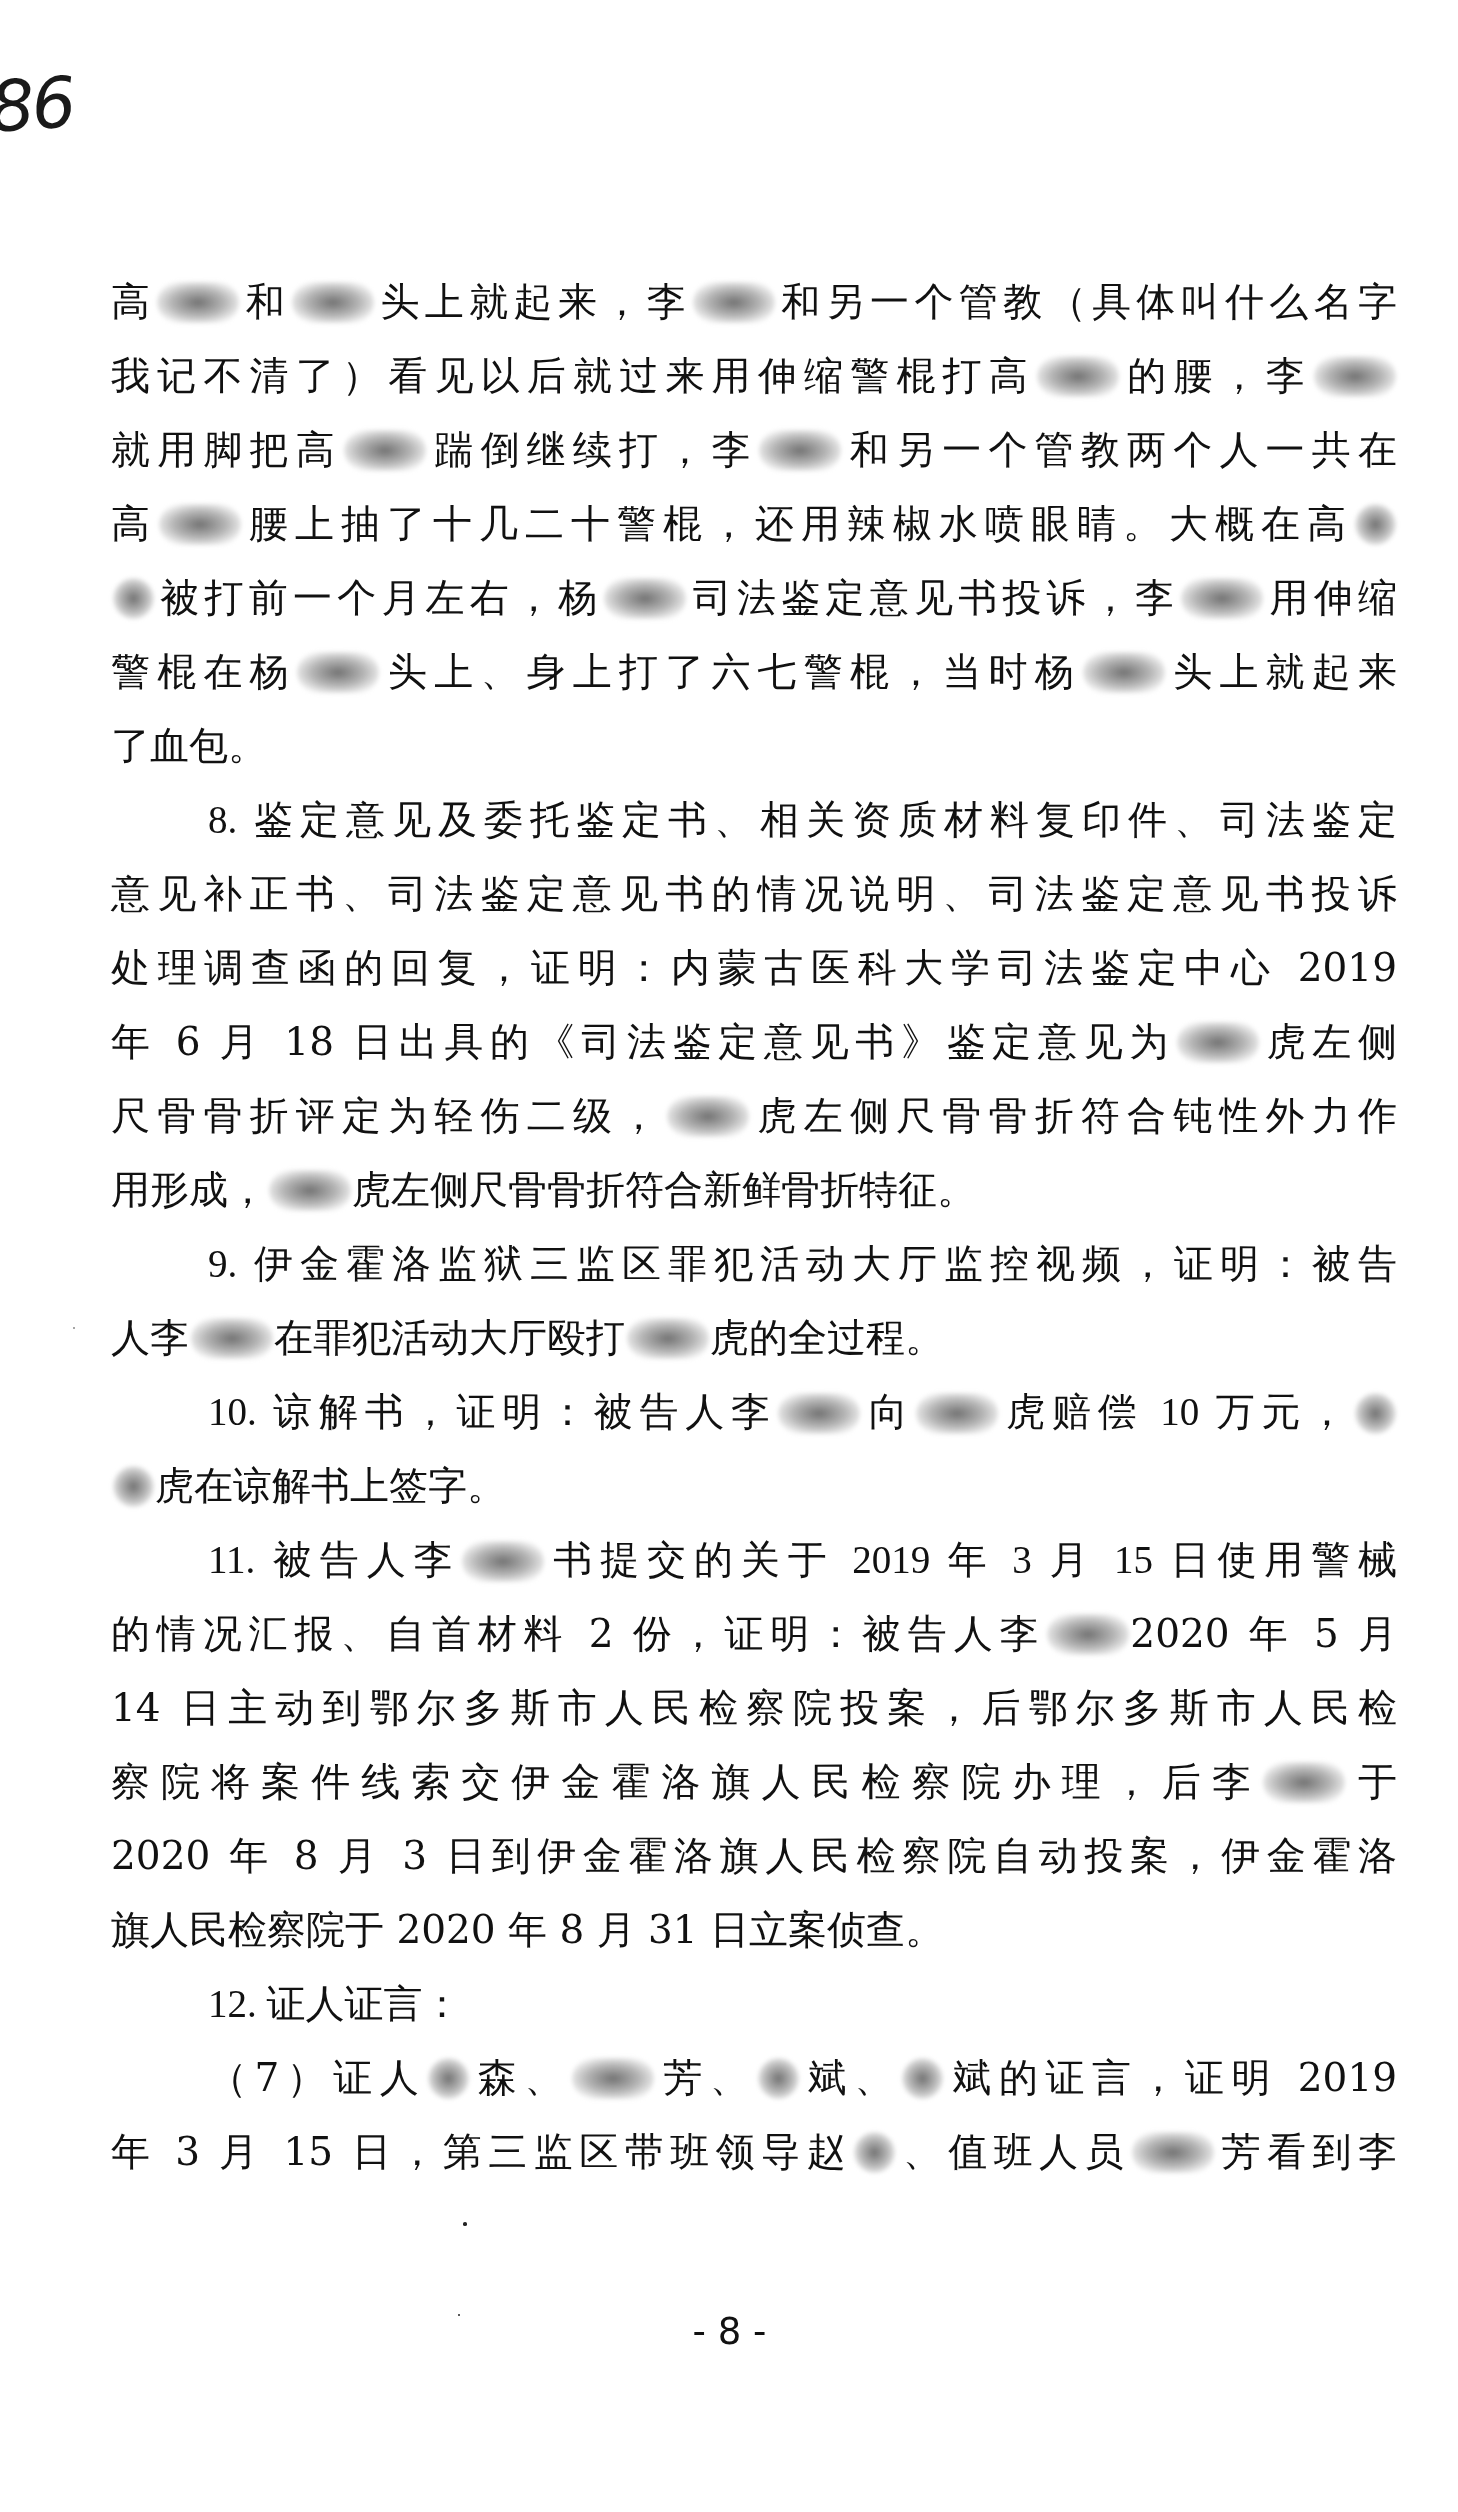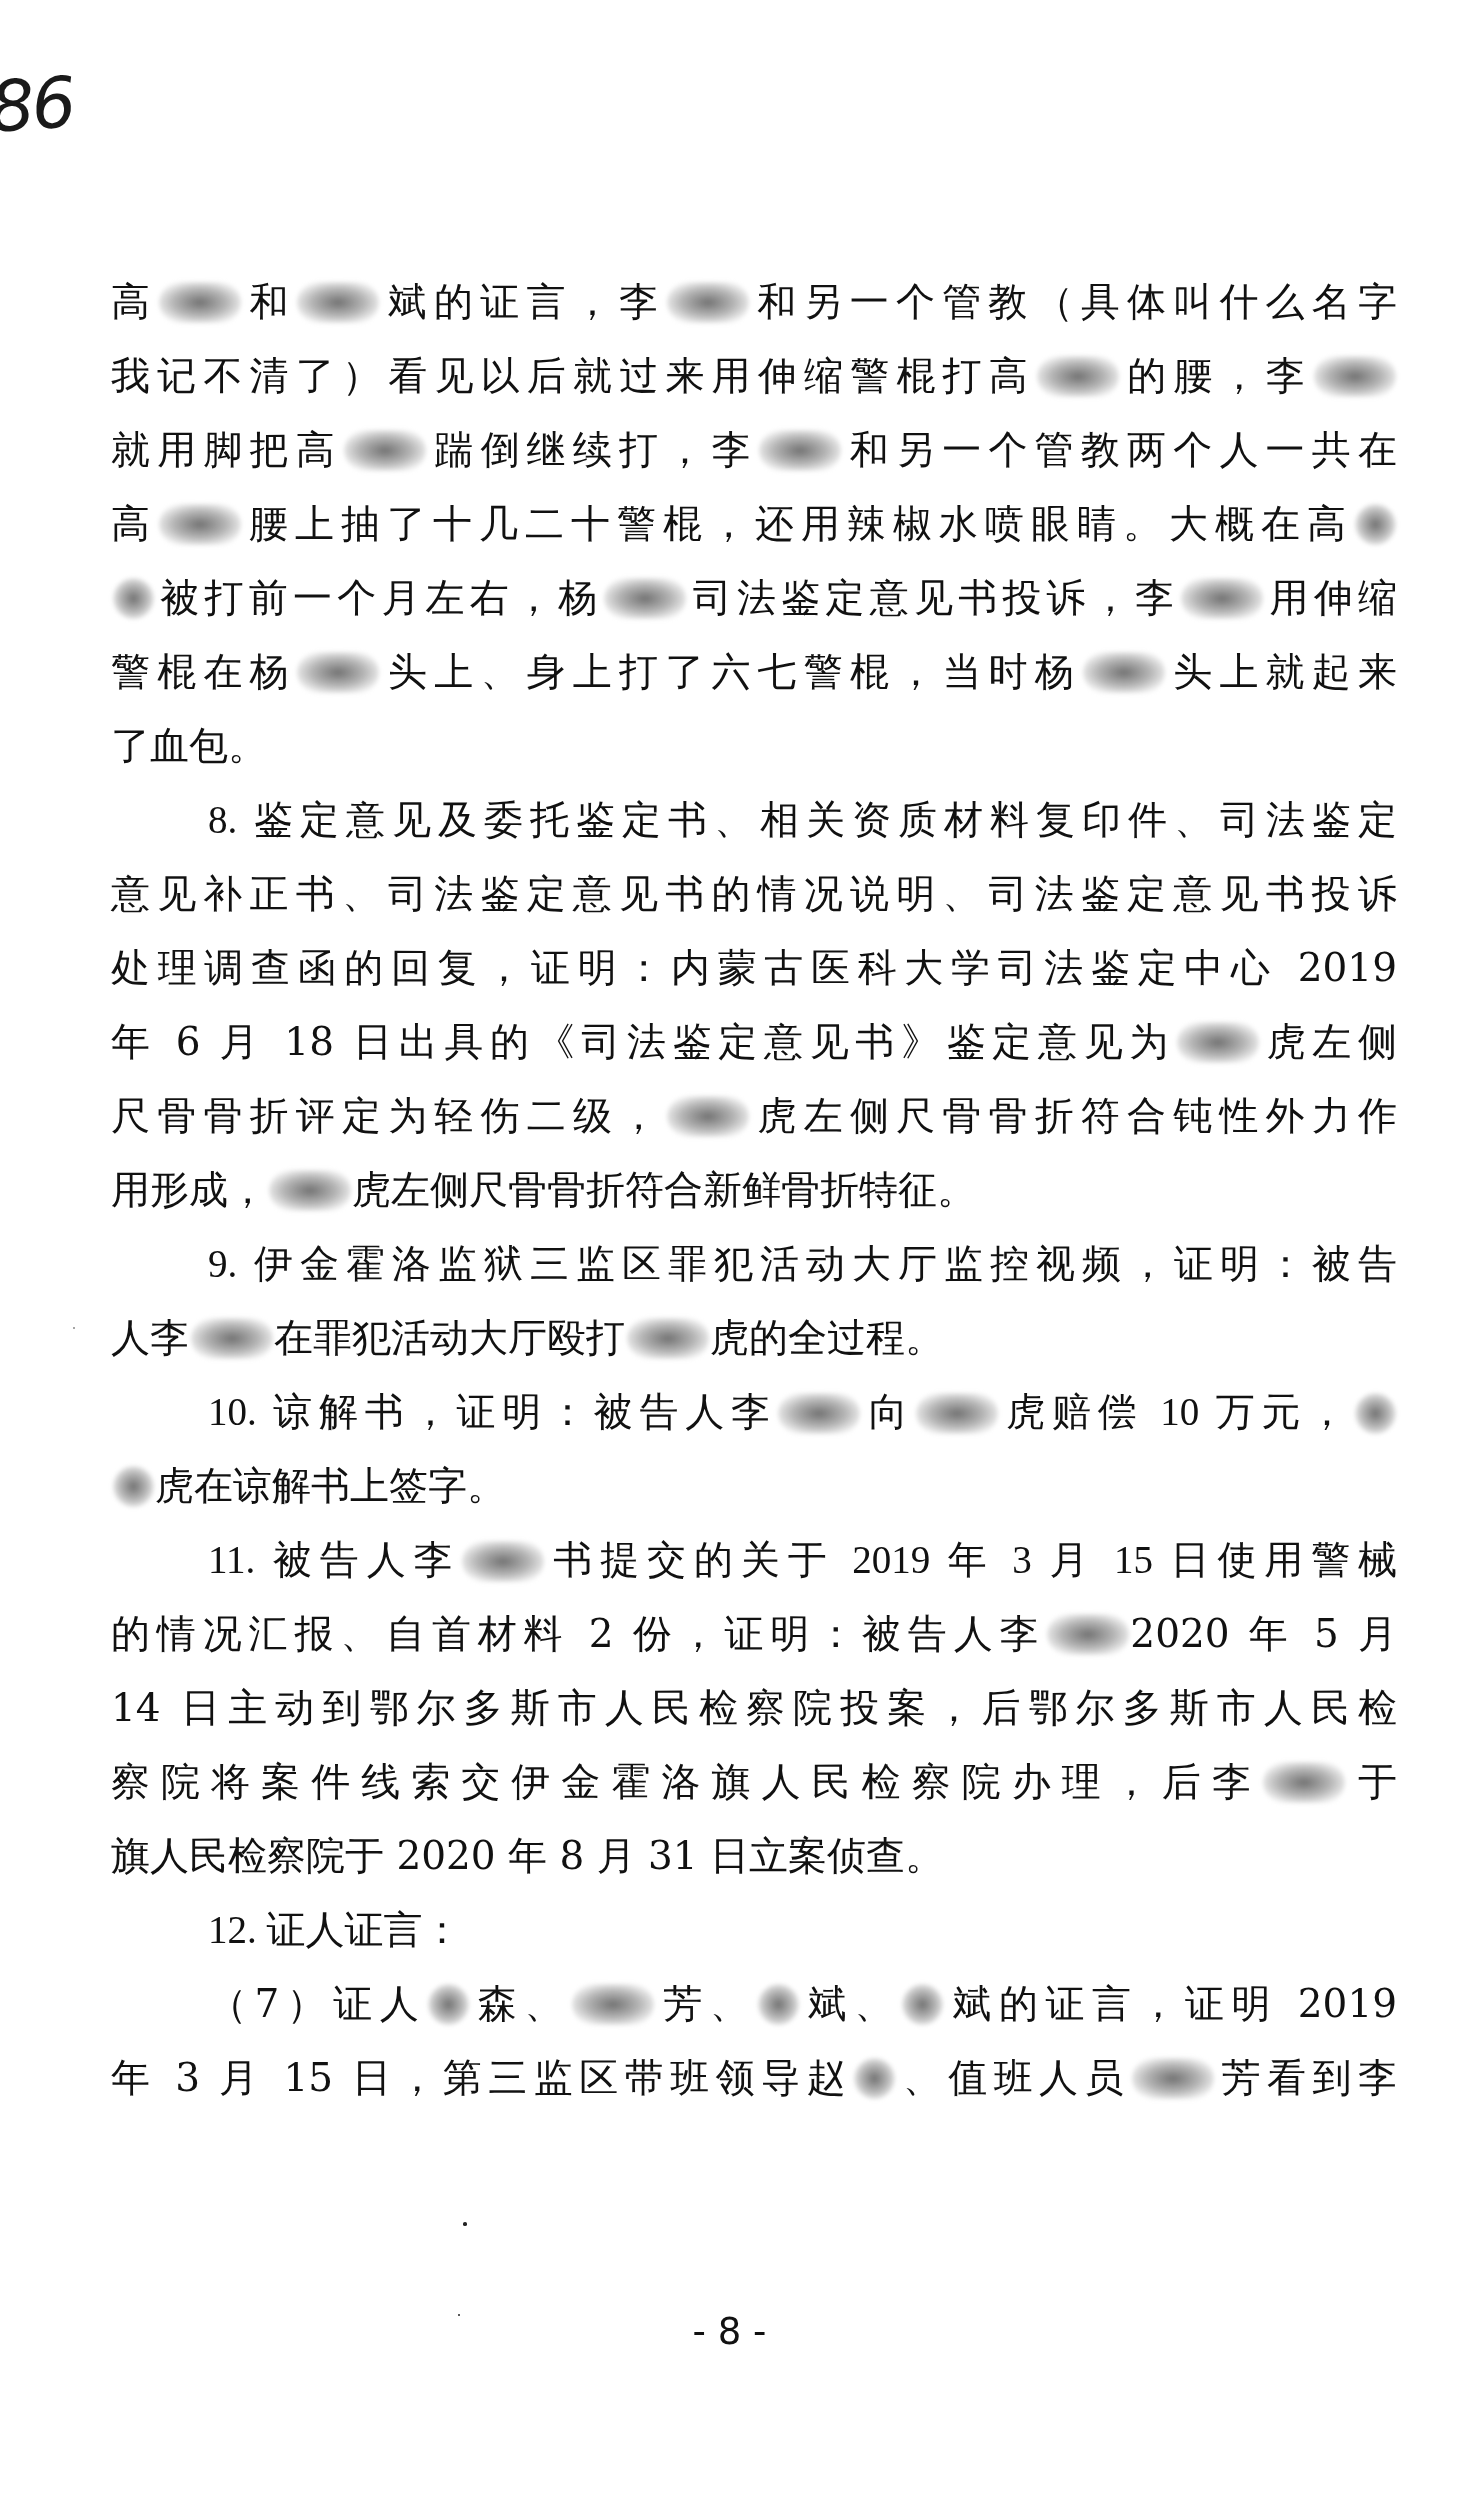--- a/index.html
+++ b/index.html
@@ -82,21 +82,21 @@
   }
 </style>
 </head>
 <body>
 
 <div class="handwritten-mark">86</div>
 
 <div class="page-body">
 
   <div class="line">
-    <span>高</span><span class="redact r2"></span><span>和</span><span class="redact r2"></span><span>斌的证言，李</span><span class="redact r2"></span><span>和另一个管教（具体叫什么名字</span>
+    <span>高</span><span class="redact r2"></span><span>和</span><span class="redact r2"></span><span>头上就起来，李</span><span class="redact r2"></span><span>和另一个管教（具体叫什么名字</span>
   </div>
   <div class="line">
     <span>我记不清了）看见以后就过来用伸缩警棍打高</span><span class="redact r2"></span><span>的腰，李</span><span class="redact r2"></span>
   </div>
   <div class="line">
     <span>就用脚把高</span><span class="redact r2"></span><span>踹倒继续打，李</span><span class="redact r2"></span><span>和另一个管教两个人一共在</span>
   </div>
   <div class="line">
     <span>高</span><span class="redact r2"></span><span>腰上抽了十几二十警棍，还用辣椒水喷眼睛。大概在高</span><span class="redact r1"></span>
   </div>
@@ -148,20 +148,23 @@
   </div>
   <div class="line">
     <span>的情况汇报、自首材料 2 份，证明：被告人李</span><span class="redact r2"></span><span>2020 年 5 月</span>
   </div>
   <div class="line">
     <span>14 日主动到鄂尔多斯市人民检察院投案，后鄂尔多斯市人民检</span>
   </div>
   <div class="line">
     <span>察院将案件线索交伊金霍洛旗人民检察院办理，后李</span><span class="redact r2"></span><span>于</span>
   </div>
+  <div class="line">
+    <span>2020 年 8 月 3 日到伊金霍洛旗人民检察院自动投案，伊金霍洛</span>
+  </div>
   <div class="line last">
     <span>旗人民检察院于 2020 年 8 月 31 日立案侦查。</span>
   </div>
 
   <div class="line indent last">
     <span>12. 证人证言：</span>
   </div>
   <div class="line indent-sm">
     <span>（7）证人</span><span class="redact r1"></span><span>森、</span><span class="redact r2"></span><span>芳、</span><span class="redact r1"></span><span>斌、</span><span class="redact r1"></span><span>斌的证言，证明 2019</span>
   </div>

